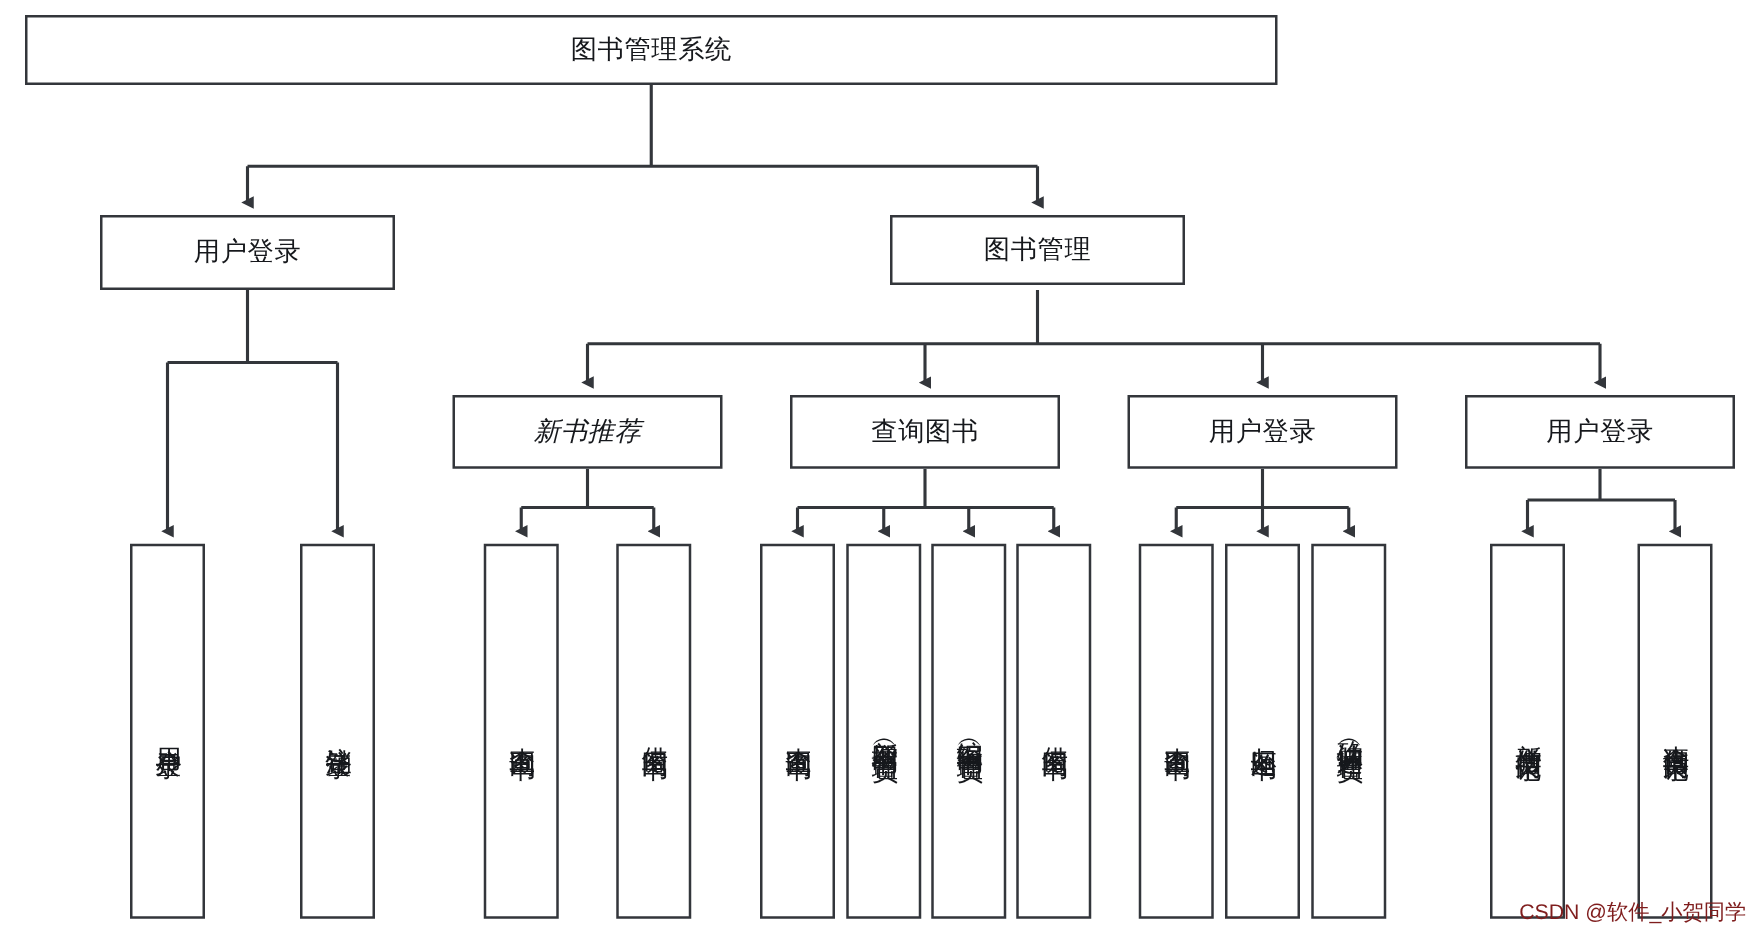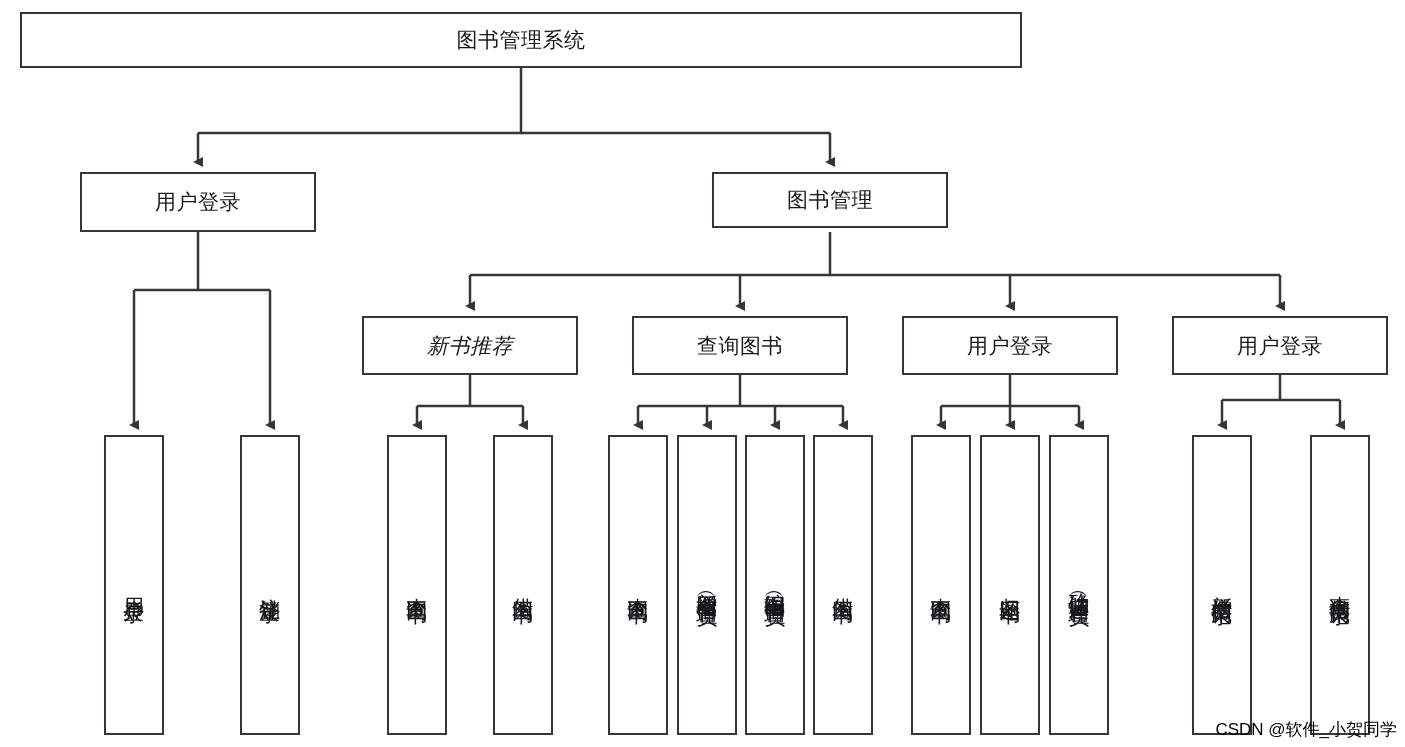--- a/index.html
+++ b/index.html
@@ -60,21 +60,21 @@
     line-height: 1.32;
     letter-spacing: 2px;
     white-space: nowrap;
     max-height: 286px;
   }
   #watermark {
     position: absolute;
     right: 8px;
     bottom: 6px;
     font-size: 17px;
-    color: #000000;
+    color: #7f1d1d;
     white-space: nowrap;
     z-index: 5;
     font-family: "Liberation Sans", "DejaVu Sans", sans-serif;
     margin-top: 30px;
   }
 </style>
 </head>
 <body>
 
 <div id="canvas">

